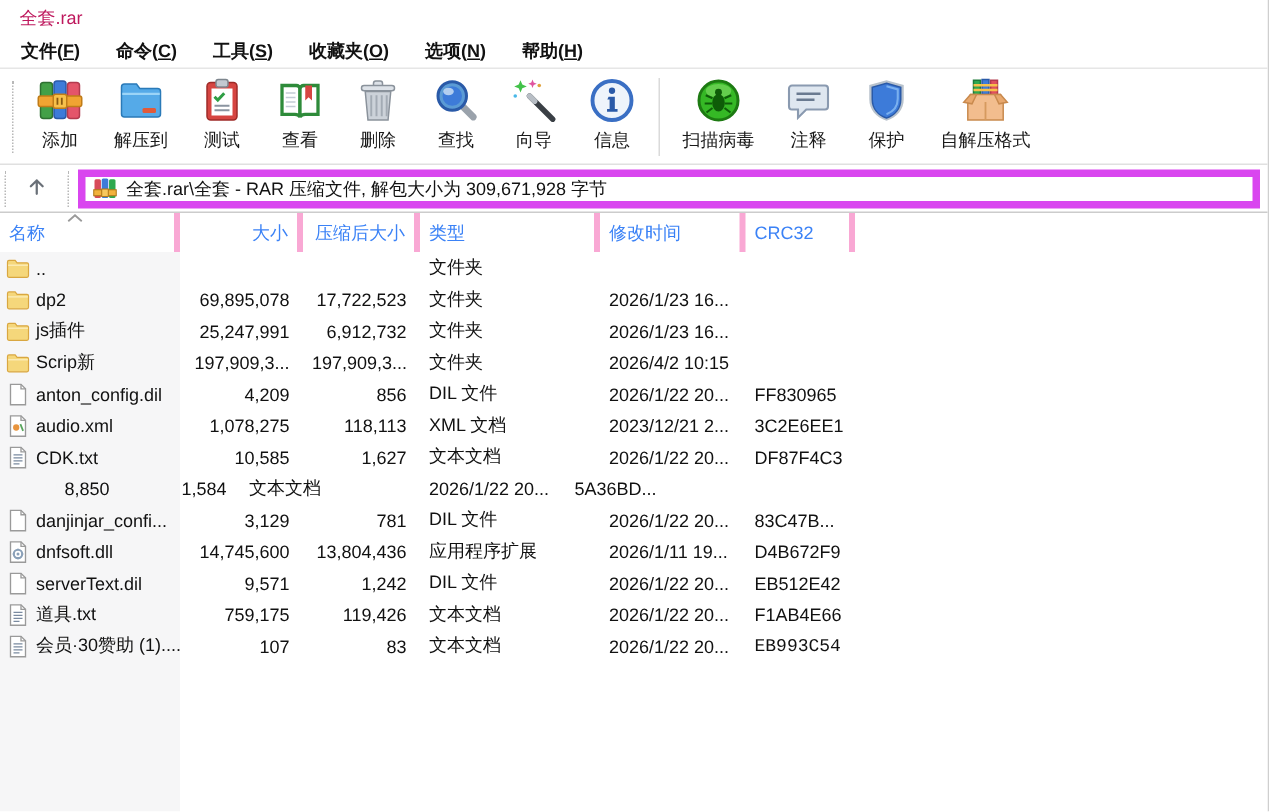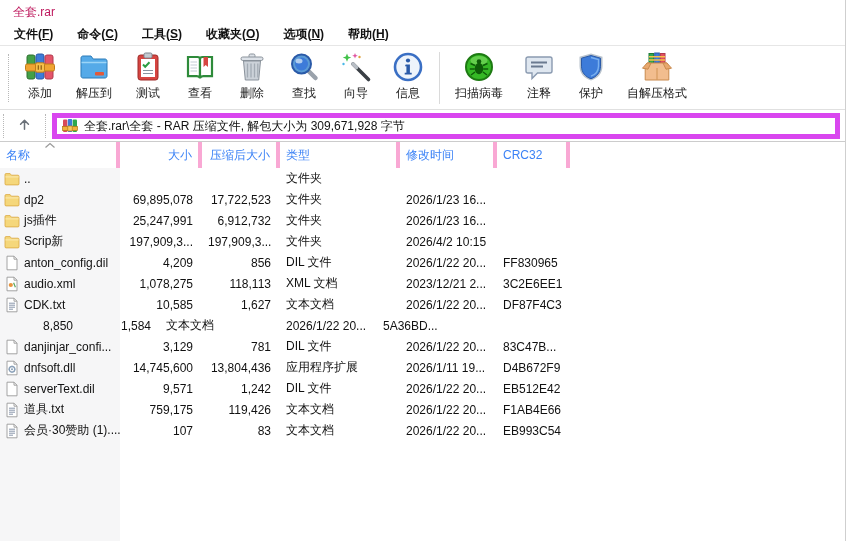--- a/index.html
+++ b/index.html
@@ -451,17 +451,17 @@
               <path d="M10 1.2v3h3" fill="none" stroke="#9a9a9a" stroke-width="0.9"></path>
               <path d="M5 6.2h6M5 8.2h6M5 10.2h6M5 12.2h4" stroke="#7a8aa0" stroke-width="0.9"></path>
             </svg>
           </span>
           <span>会员·30赞助 (1)....</span>
         </div>
         <div class="fcell num" style="width: 82px;">107</div>
         <div class="fcell num" style="width: 78px;">83</div>
         <div class="fcell" style="width: 120px;">文本文档</div>
         <div class="fcell" style="width: 97px;">2026/1/22 20...</div>
-        <div class="fcell" style="width: 73px;">EB993C54</div>
+        <div class="fcell" style="width: 73px; font-family: Liberation Mono, monospace;">EB993C54</div>
       </div>
     </div>
 
 </div>
 
 </body></html>

